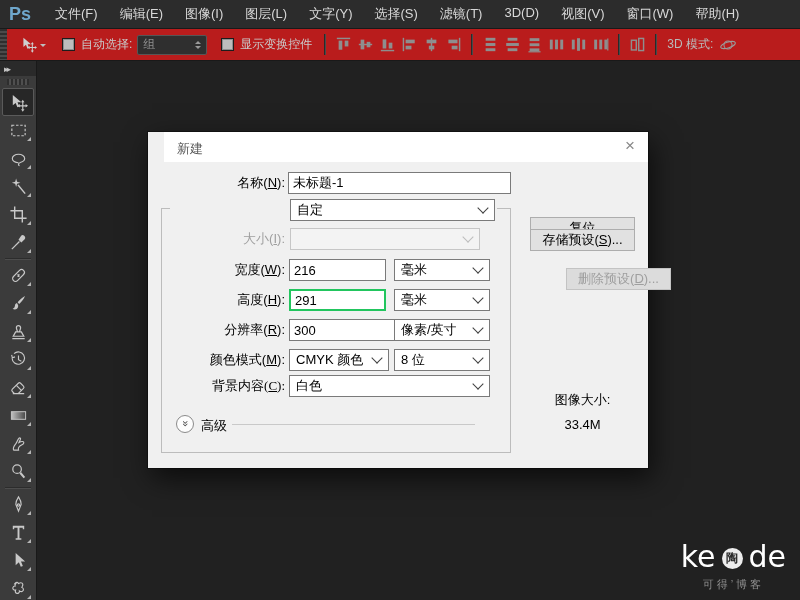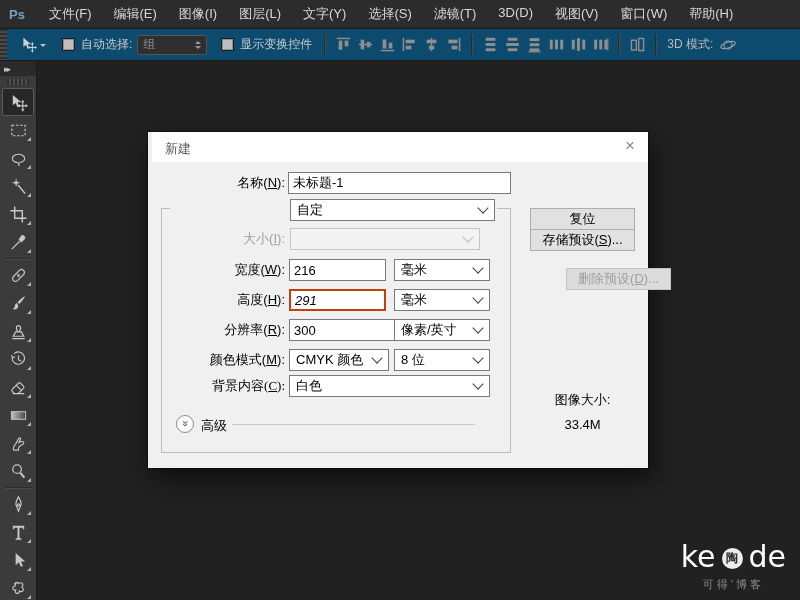--- a/index.html
+++ b/index.html
@@ -8,26 +8,26 @@
     background:#212121;
     font-family:"Liberation Sans","DejaVu Sans",sans-serif;
     -webkit-font-smoothing:antialiased;
   }
   
   .menubar{
     position:absolute;left:0;top:0;right:0;height:28px;
     background:#2c2c2c;border-bottom:1px solid #191919;
     display:flex;align-items:center;color:#d8d8d8;font-size:13px;
   }
-  .ps-logo{color:#6fa7cc;font-weight:bold;font-size:13px;padding:0 13px 0 9px;letter-spacing:0;}
+  .ps-logo{color:#6fa7cc;font-weight:bold;font-size:18px;padding:0 13px 0 9px;letter-spacing:0;}
   .menu-item{padding:0 11px;cursor:default;white-space:nowrap;}
   
   .optionsbar{
     position:absolute;left:0;top:29px;right:0;height:31px;
-    background:#0c4a6e;border-bottom:1px solid #191919;
+    background:#b91c1c;border-bottom:1px solid #191919;
     display:flex;align-items:center;color:#c9c9c9;font-size:12px;overflow:hidden;
   }
   .grip-v{width:7px;align-self:stretch;margin-right:7px;
     background:repeating-linear-gradient(to bottom,#2e2e2e 0 2px,#4a4a4a 2px 4px);}
   .opt-tool{display:flex;align-items:center;gap:3px;padding:0 6px;color:#cfcfcf;}
   .opt-tool svg{width:17px;height:17px;display:block;}
   .caret-down{width:0;height:0;border:3.5px solid transparent;border-top-color:#bdbdbd;margin-top:4px;}
   .checkbox{width:11px;height:11px;background:#bdbdbd;border:1px solid #1c1c1c;
     box-shadow:inset 0 0 0 1px #8f8f8f;margin:0 6px 0 10px;}
   .opt-label{margin-right:5px;white-space:nowrap;}
@@ -62,29 +62,29 @@
     border-style:solid;border-width:0 0 4px 4px;border-color:transparent transparent #b5b5b5 transparent;}
   .tool-sep{height:1px;margin:2px 5px;background:#2c2c2c;box-shadow:0 1px 0 #4d4d4d;}
   
   .canvas{position:absolute;left:37px;top:61px;right:0;bottom:0;background:#212121;}
   
   .dialog{
     position:absolute;left:148px;top:132px;width:500px;height:336px;
     background:#f0f0f0;font-size:13px;color:#000;
     box-shadow:0 0 0 1px rgba(0,0,0,.35),4px 10px 26px rgba(0,0,0,.65);
   }
-  .dlg-titlebar{position:absolute;left:4px;top:0;right:0;height:30px;background:#ffffff;}
+  .dlg-titlebar{position:absolute;left:16px;top:0;right:0;height:30px;background:#ffffff;}
   .dlg-title{position:absolute;left:13px;top:8px;color:#565656;}
   .dlg-close{position:absolute;right:13px;top:5px;color:#888;font-size:17px;line-height:17px;cursor:default;}
   .row{position:absolute;left:0;width:100%;height:22px;}
   .lbl{position:absolute;left:0;width:137px;text-align:right;line-height:22px;white-space:nowrap;}
   .lbl.disabled{color:#9f9f9f;}
   .tinput{position:absolute;height:22px;border:1px solid #7a7a7a;background:#fff;
     font-family:inherit;font-size:13px;color:#000;padding:0 4px;box-sizing:border-box;outline:none;}
-  .tinput.focused{border:2px solid #c2410c;font-style:italic;}
+  .tinput.focused{border:2px solid #22c55e;}
   .dropdown{position:absolute;height:22px;box-sizing:border-box;border:1px solid #7a7a7a;background:#fff;
     display:flex;align-items:center;justify-content:space-between;padding:0 7px 0 6px;cursor:default;}
   .dropdown .chev{width:7px;height:7px;border-right:1.6px solid #404040;border-bottom:1.6px solid #404040;
     transform:rotate(45deg);margin-top:-4px;flex:none;}
   .dropdown.disabled{background:#f3f3f3;border-color:#c6c6c6;color:#aaa;}
   .dropdown.disabled .chev{border-color:#bcbcbc;}
   .btn{position:absolute;left:382px;width:105px;height:22px;box-sizing:border-box;
     background:#e1e1e1;border:1px solid #adadad;
     display:flex;align-items:center;justify-content:center;font-size:13px;cursor:default;}
   .btn.default{border:2px solid #0078d7;height:24px;}
@@ -452,21 +452,21 @@
   <div class="row" style="top:40px;">
     <span class="lbl mnemonic">名称(<u>N</u>):</span>
     <input class="tinput" style="left: 140px; width: 223px;" readonly="" value="未标题-1">
   </div>
 
   <div class="row" style="top:67px;">
     <div class="dropdown" style="left:142px;width:205px;">
       <span>自定</span>
       <span class="chev"></span>
     </div>
-    <div class="btn" style="top:9px;">复位</div>
+    <div class="btn" style="top:18px;">复位</div>
   </div>
 
   <div class="row" style="top:96px;">
     <span class="lbl mnemonic disabled">大小(<u>I</u>):</span>
     <div class="dropdown disabled" style="left:142px;width:190px;">
       <span></span>
       <span class="chev"></span>
     </div>
     <div class="btn" style="top:1px;">
       <span class="mnemonic">存储预设(<u>S</u>)...</span>

